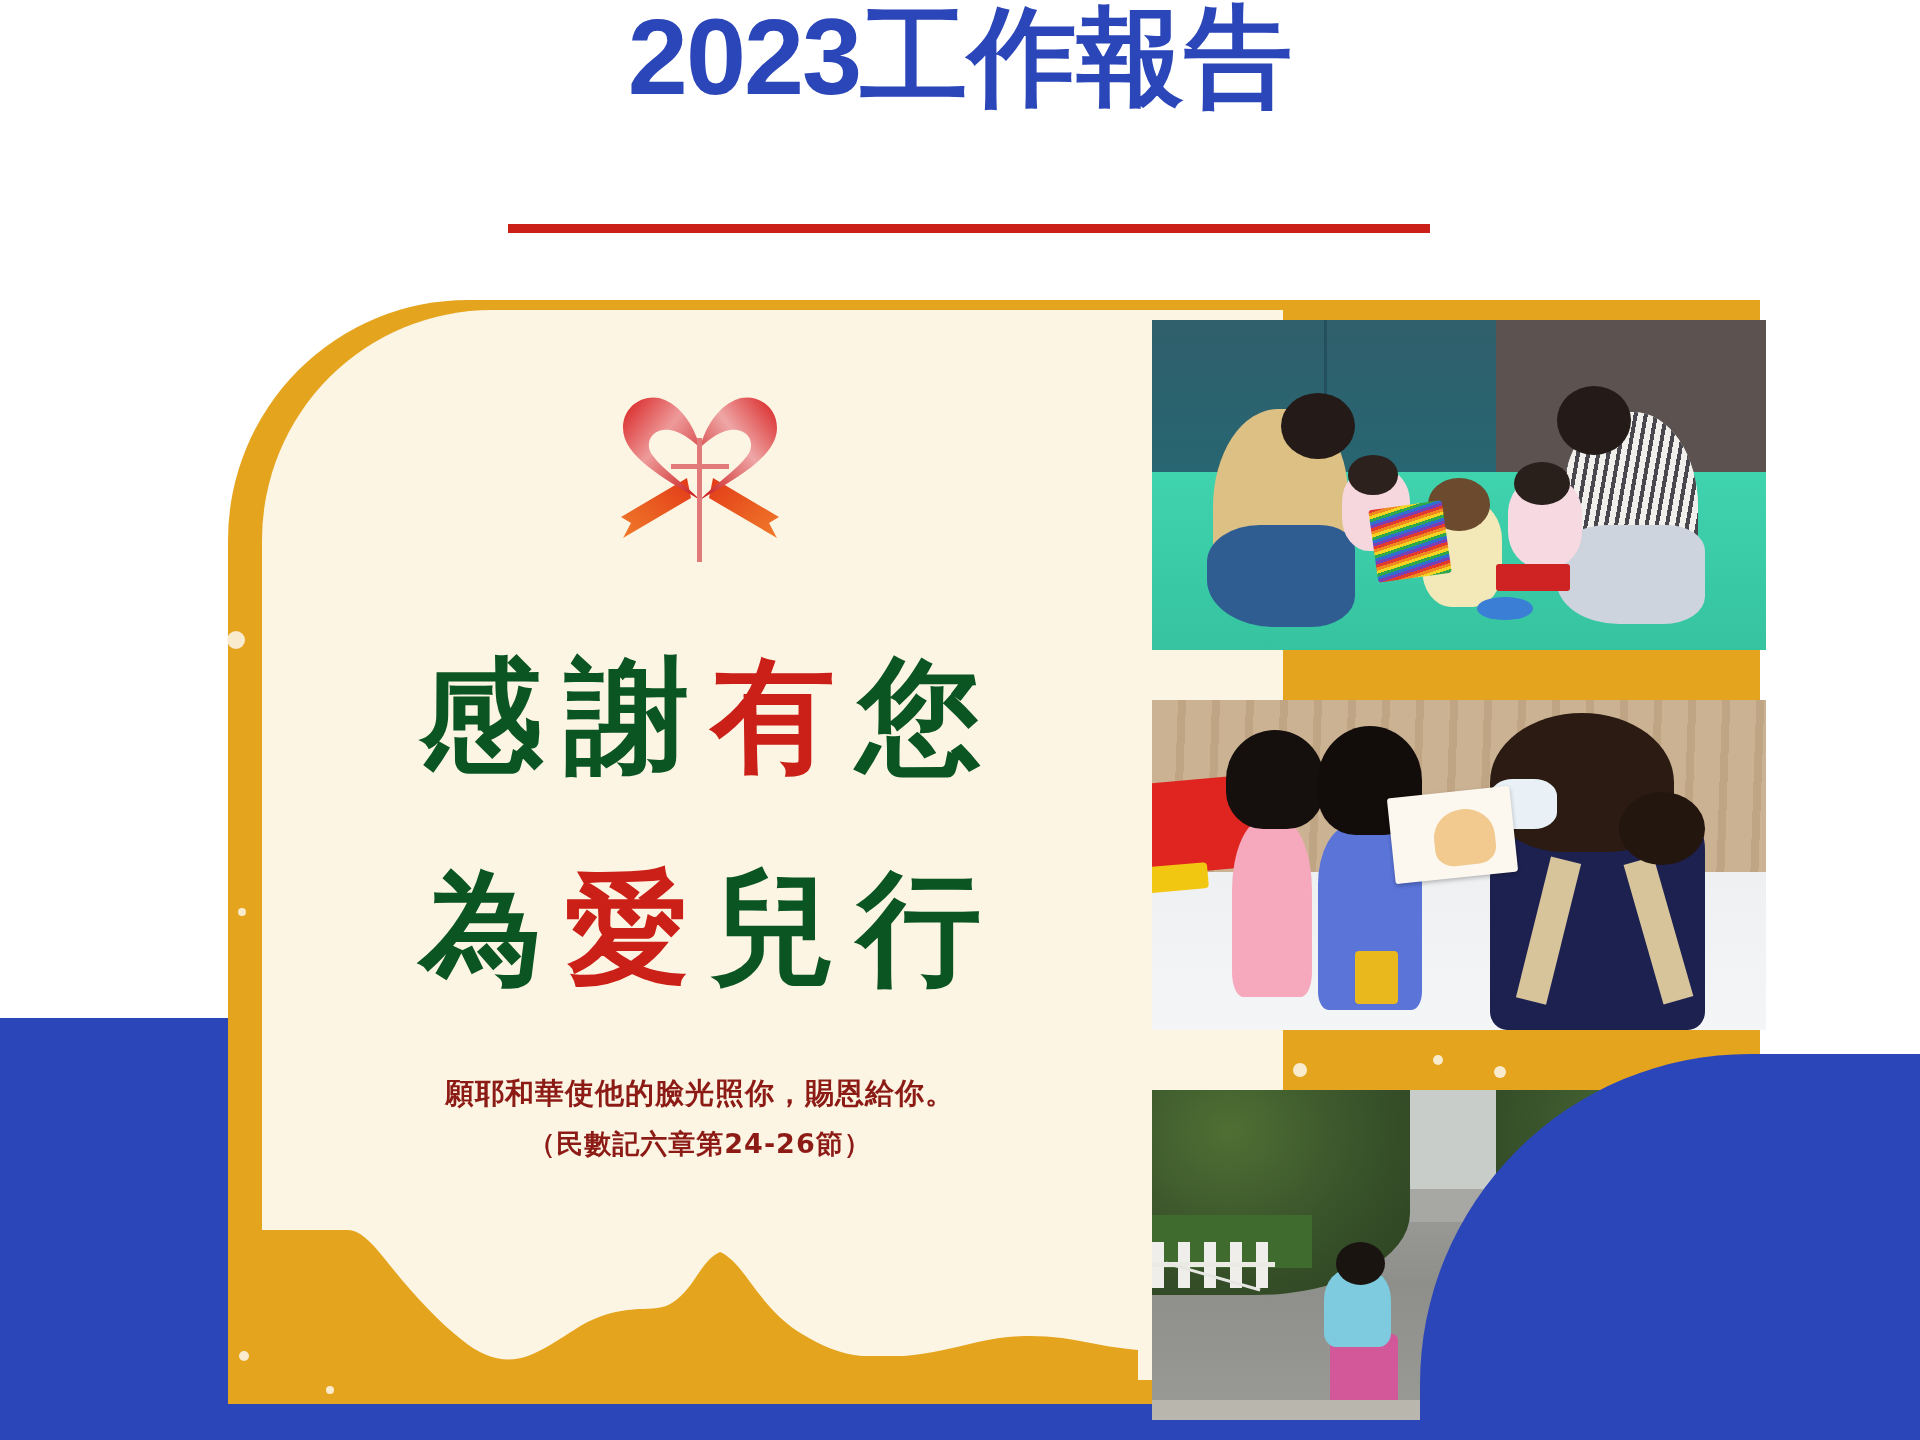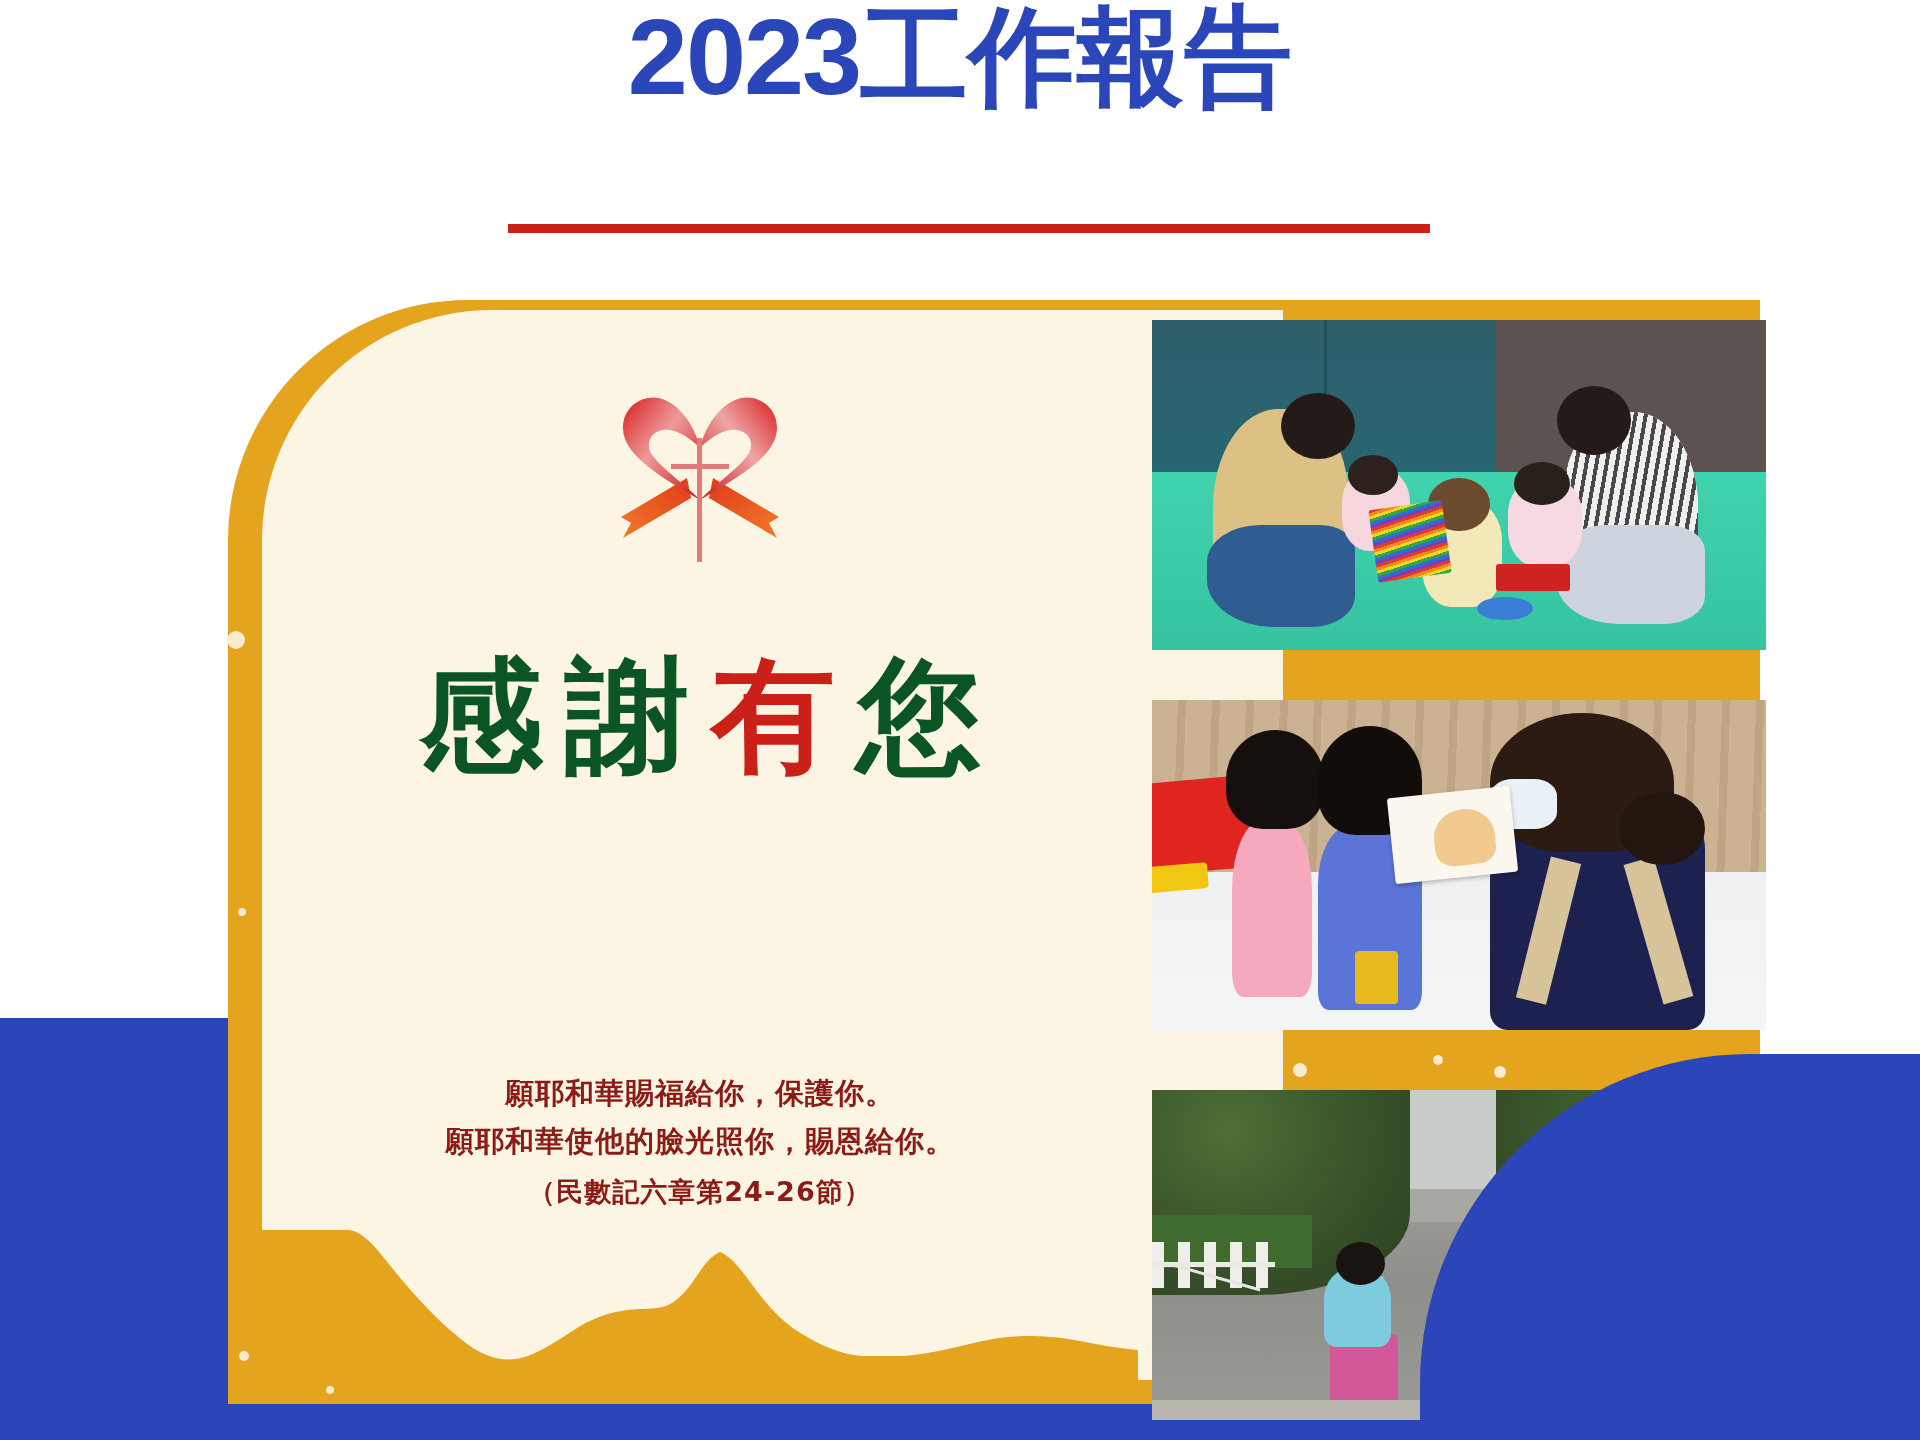--- a/index.html
+++ b/index.html
@@ -336,23 +336,25 @@
       <path d="M105 118 C 142 96 182 74 182 46 C 182 22 158 10 140 18 C 122 26 110 46 105 66 C 113 58 128 46 142 48 C 156 50 160 64 152 74 C 142 88 120 102 105 118 Z" fill="url(#lgRight)"></path>
 
       <rect x="102" y="56" width="5" height="124" fill="#E27A7A"></rect>
       <rect x="76" y="82" width="58" height="5" fill="#E27A7A"></rect>
     </svg>
   </div>
 
   <div id="calligraphy-line-1" class="calligraphy">
     <span class="cg-green">感</span><span class="cg-green">謝</span><span class="cg-red">有</span><span class="cg-green">您</span>
   </div>
+  <div id="calligraphy-line-2" class="calligraphy">
+    <span class="cg-green">為</span><span class="cg-red">愛</span><span class="cg-green">兒</span><span class="cg-green">行</span>
+  </div>
 
   <div id="verse">
-    <span class="vline">願耶和華賜福給你，保護你。</span>
     <span class="vline">願耶和華使他的臉光照你，賜恩給你。</span>
     <span class="vref">（民數記六章第24-26節）</span>
   </div>
 
   <svg id="mountains" viewBox="0 0 876 150" preserveAspectRatio="none">
     <path d="M0,0 L0,150 L876,150 L876,120 C850,118 826,112 800,108 C770,104 742,106 716,112
              C690,118 668,124 642,126 L600,126 C578,124 560,116 540,104 C520,92 504,74 488,52
              C478,38 468,26 458,22 C448,26 440,38 432,50 C424,62 414,72 404,76
              C392,80 380,78 366,80 C348,82 330,88 312,100 C296,110 282,120 266,126
              C244,134 222,128 200,110 C172,88 146,58 122,28 C108,10 96,0 86,0 Z" fill="#E5A41E"></path>

